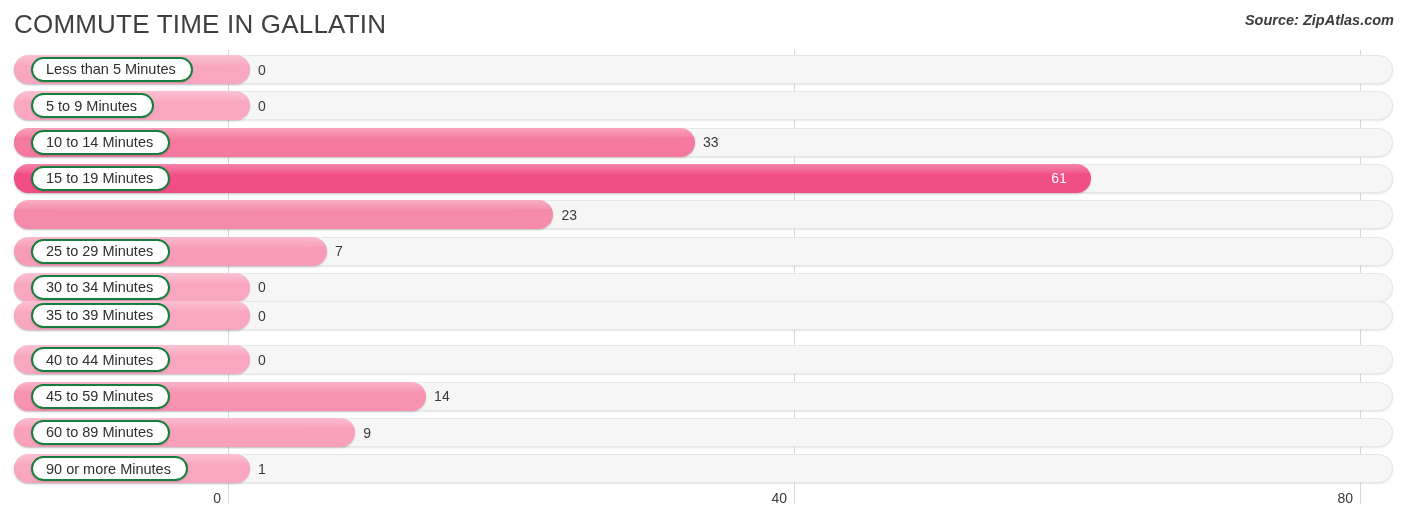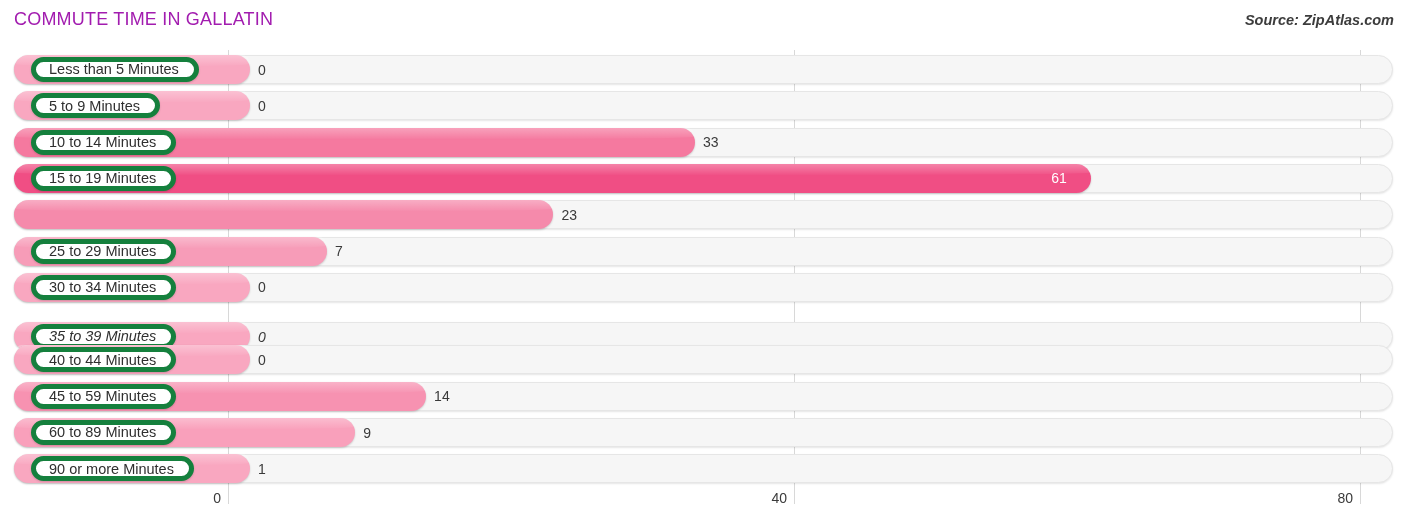--- a/index.html
+++ b/index.html
@@ -14,23 +14,23 @@
     position: relative;
     width: 1406px;
     height: 523px;
     background: #ffffff;
   }
 
   
   #chart-title {
     position: absolute;
     left: 14px; top: 9px;
-    font-size: 18px;
+    font-size: 26px;
     font-weight: 400;
-    color: #a21caf;
+    color: #404040;
     letter-spacing: 0.2px;
     white-space: nowrap;
   }
   #source-label {
     position: absolute;
     right: 12px; top: 12px;
     font-size: 14.5px;
     font-style: italic;
     font-weight: 600;
     color: #3c3c3c;
@@ -95,21 +95,21 @@
   }
   .label-pill {
     position: absolute;
     left: 31px;
     top: 2px;
     height: 25px;
     display: flex;
     align-items: center;
     padding: 0 15px 0 13px;
     background: #ffffff;
-    border: 5px solid #15803d;
+    border: 2px solid #15803d;
     border-radius: 13px;
     box-shadow: 0 1px 2px rgba(0,0,0,0.16);
     white-space: nowrap;
   }
   .label-pill-text {
     font-size: 14.5px;
     color: #2f2f2f;
     line-height: 1;
   }
   .value-out {
@@ -217,21 +217,21 @@
           <div class="value-out" style="left: 335.05px;">7</div>
         </div>
         <div class="bar-row" style="top: 222.8px; width: 1406px;">
           <div class="row-track"></div>
           <div class="bar-fill" style="width: 236px; background: rgb(249, 167, 192);"></div>
           <div class="label-pill">
             <span class="label-pill-text">30 to 34 Minutes</span>
           </div>
           <div class="value-out" style="left: 258px;">0</div>
         </div>
-        <div class="bar-row" style="top: 272px; width: 1314px; font-style: italic;">
+        <div class="bar-row" style="top: 251px; width: 1314px;">
           <div class="row-track"></div>
           <div class="bar-fill" style="width: 236px; background: rgb(249, 167, 192);"></div>
           <div class="label-pill">
             <span class="label-pill-text">35 to 39 Minutes</span>
           </div>
           <div class="value-out" style="left: 258px;">0</div>
         </div>
         <div class="bar-row" style="top: 295.4px; width: 1406px; text-align: center;">
           <div class="row-track"></div>
           <div class="bar-fill" style="width: 236px; background: rgb(249, 167, 192);"></div>

